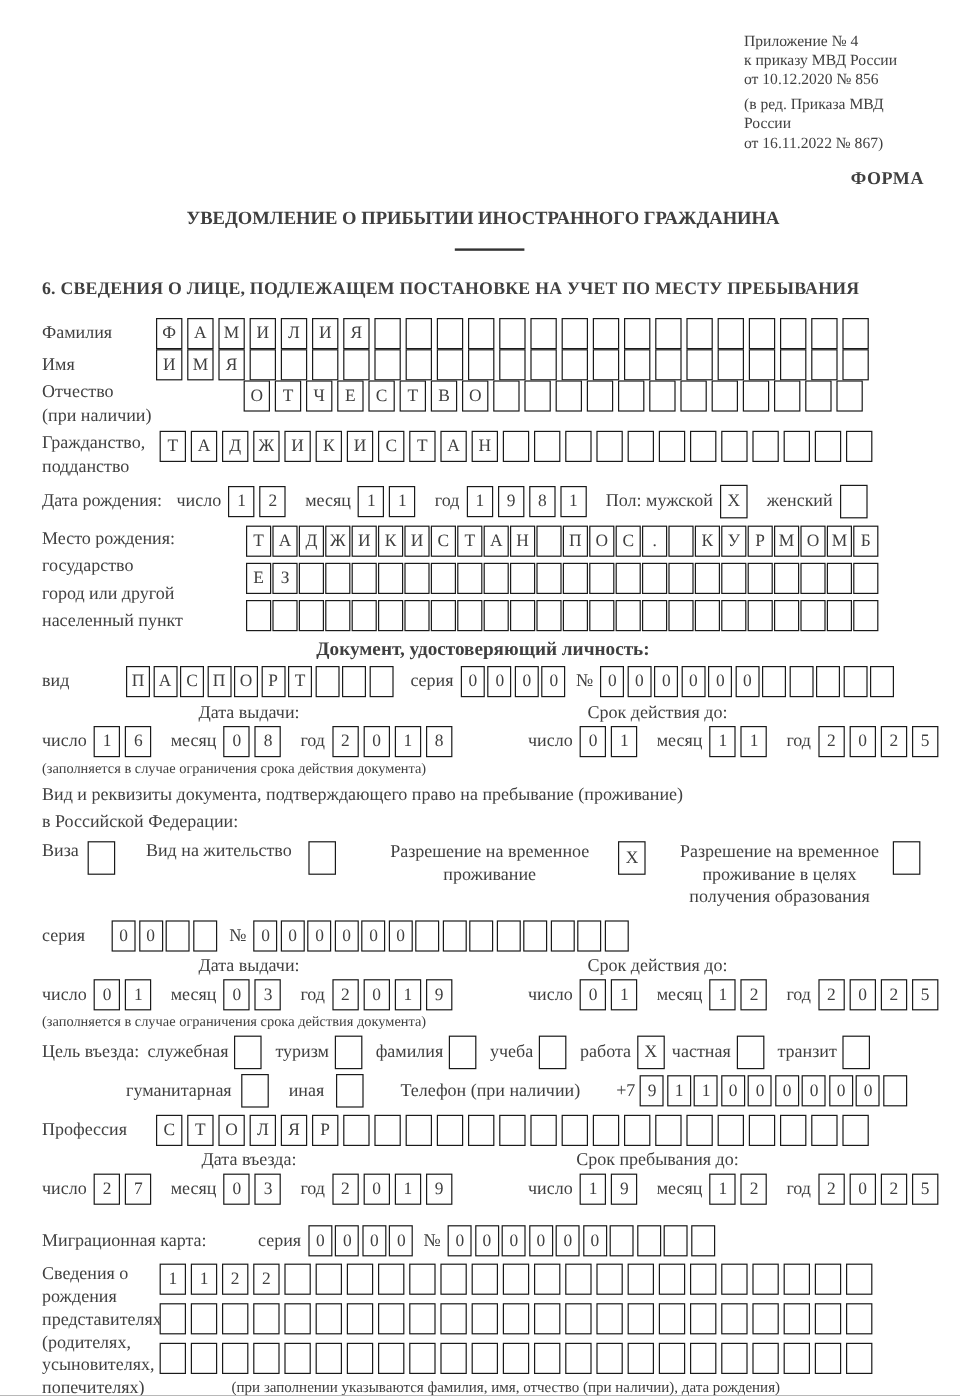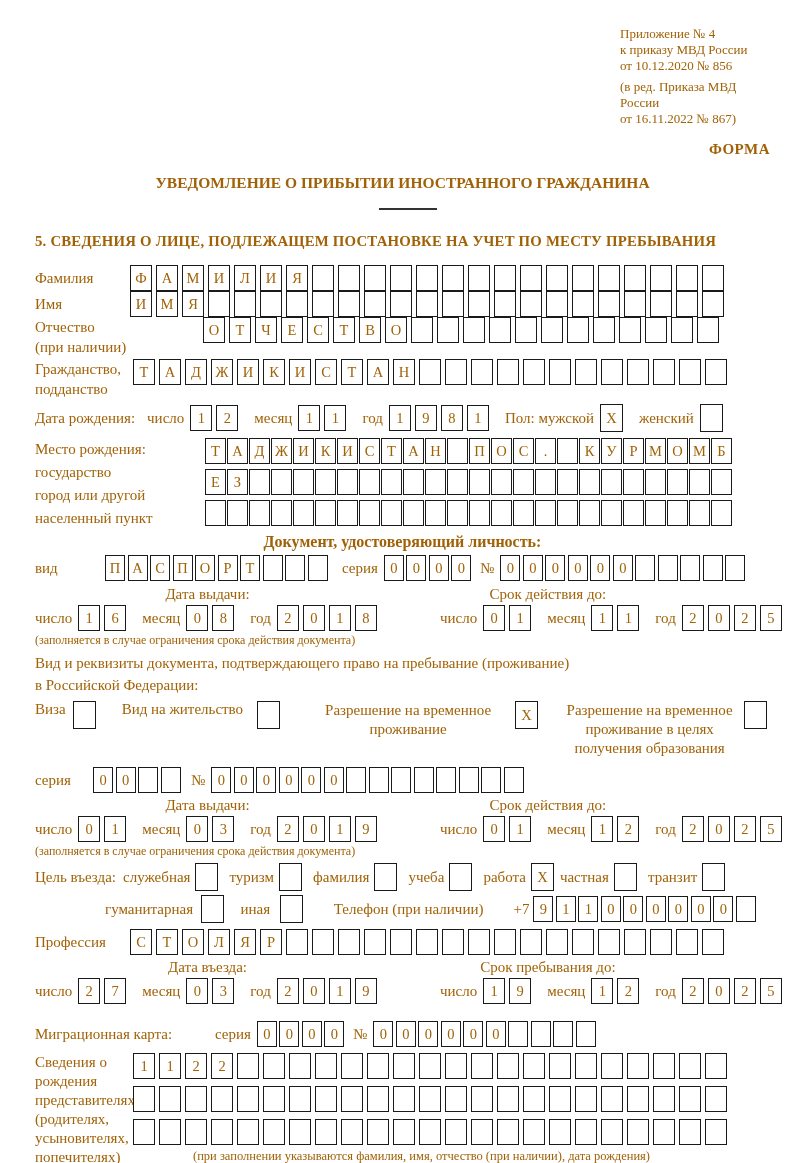--- a/index.html
+++ b/index.html
@@ -1,17 +1,17 @@
 <!DOCTYPE html>
 <html><head>
 <meta charset="utf-8">
 <style>
   html,body{margin:0;padding:0;background:#888;}
   .page{
-    width:800px;height:1163px;background:#ffffff;color:#a16207;
+    width:800px;height:1163px;background:#ffffff;color:#404040;
     font-family:"Liberation Serif","DejaVu Serif",serif;
     box-sizing:border-box;padding:26px 30px 0 35px;position:relative;overflow:hidden;
   }
   .annex{margin-left:585px;font-size:13px;line-height:16px;}
   .annex .gap{margin-top:5px;}
   .form-label{text-align:right;font-weight:bold;font-size:15px;margin-top:14px;letter-spacing:.5px;}
   .title{text-align:center;font-weight:bold;font-size:15.5px;line-height:22px;margin-top:14px;}
   .blank-line{display:inline-block;width:58px;border-bottom:2px solid #333;height:12px;margin-left:10px;}
   .sect-head{font-weight:bold;font-size:14.8px;margin-top:17px;letter-spacing:.2px;}
   .body{margin-top:15px;}
@@ -69,21 +69,21 @@
     <div>от 16.11.2022 № 867)</div>
   </div>
 
   <div class="form-label">ФОРМА</div>
 
   <div class="title">
     <div>УВЕДОМЛЕНИЕ О ПРИБЫТИИ ИНОСТРАННОГО ГРАЖДАНИНА</div>
     <div><span class="blank-line"></span></div>
   </div>
 
-  <div class="sect-head">5. СВЕДЕНИЯ О ЛИЦЕ, ПОДЛЕЖАЩЕМ ПОСТАНОВКЕ НА УЧЕТ ПО МЕСТУ ПРЕБЫВАНИЯ</div>
+  <div class="sect-head">6. СВЕДЕНИЯ О ЛИЦЕ, ПОДЛЕЖАЩЕМ ПОСТАНОВКЕ НА УЧЕТ ПО МЕСТУ ПРЕБЫВАНИЯ</div>
 
   <div class="body">
 
     <div class="frow">
       <span class="flabel w95">Фамилия</span>
       <span class="boxrow">
           <span class="cell">Ф</span>
           <span class="cell">А</span>
           <span class="cell">М</span>
           <span class="cell">И</span>

